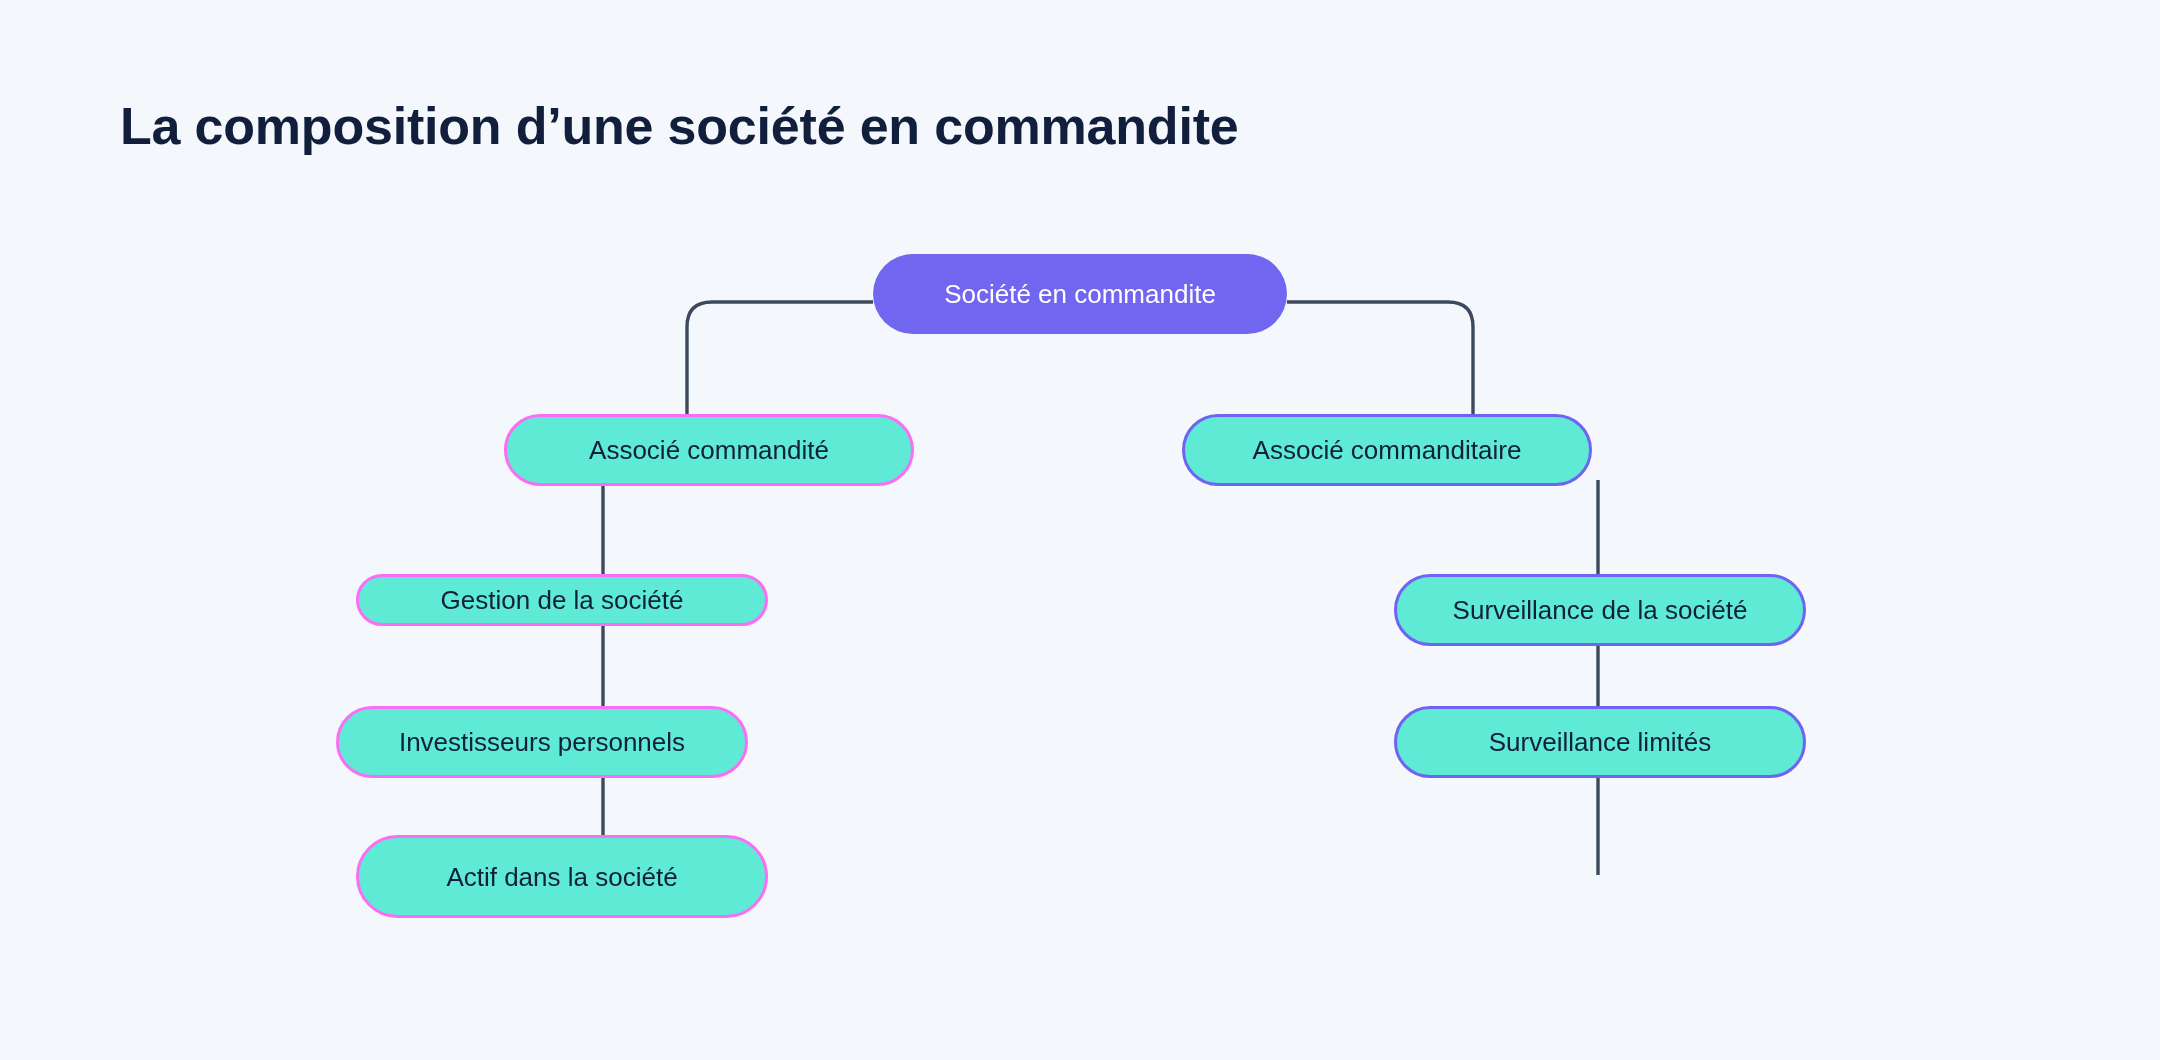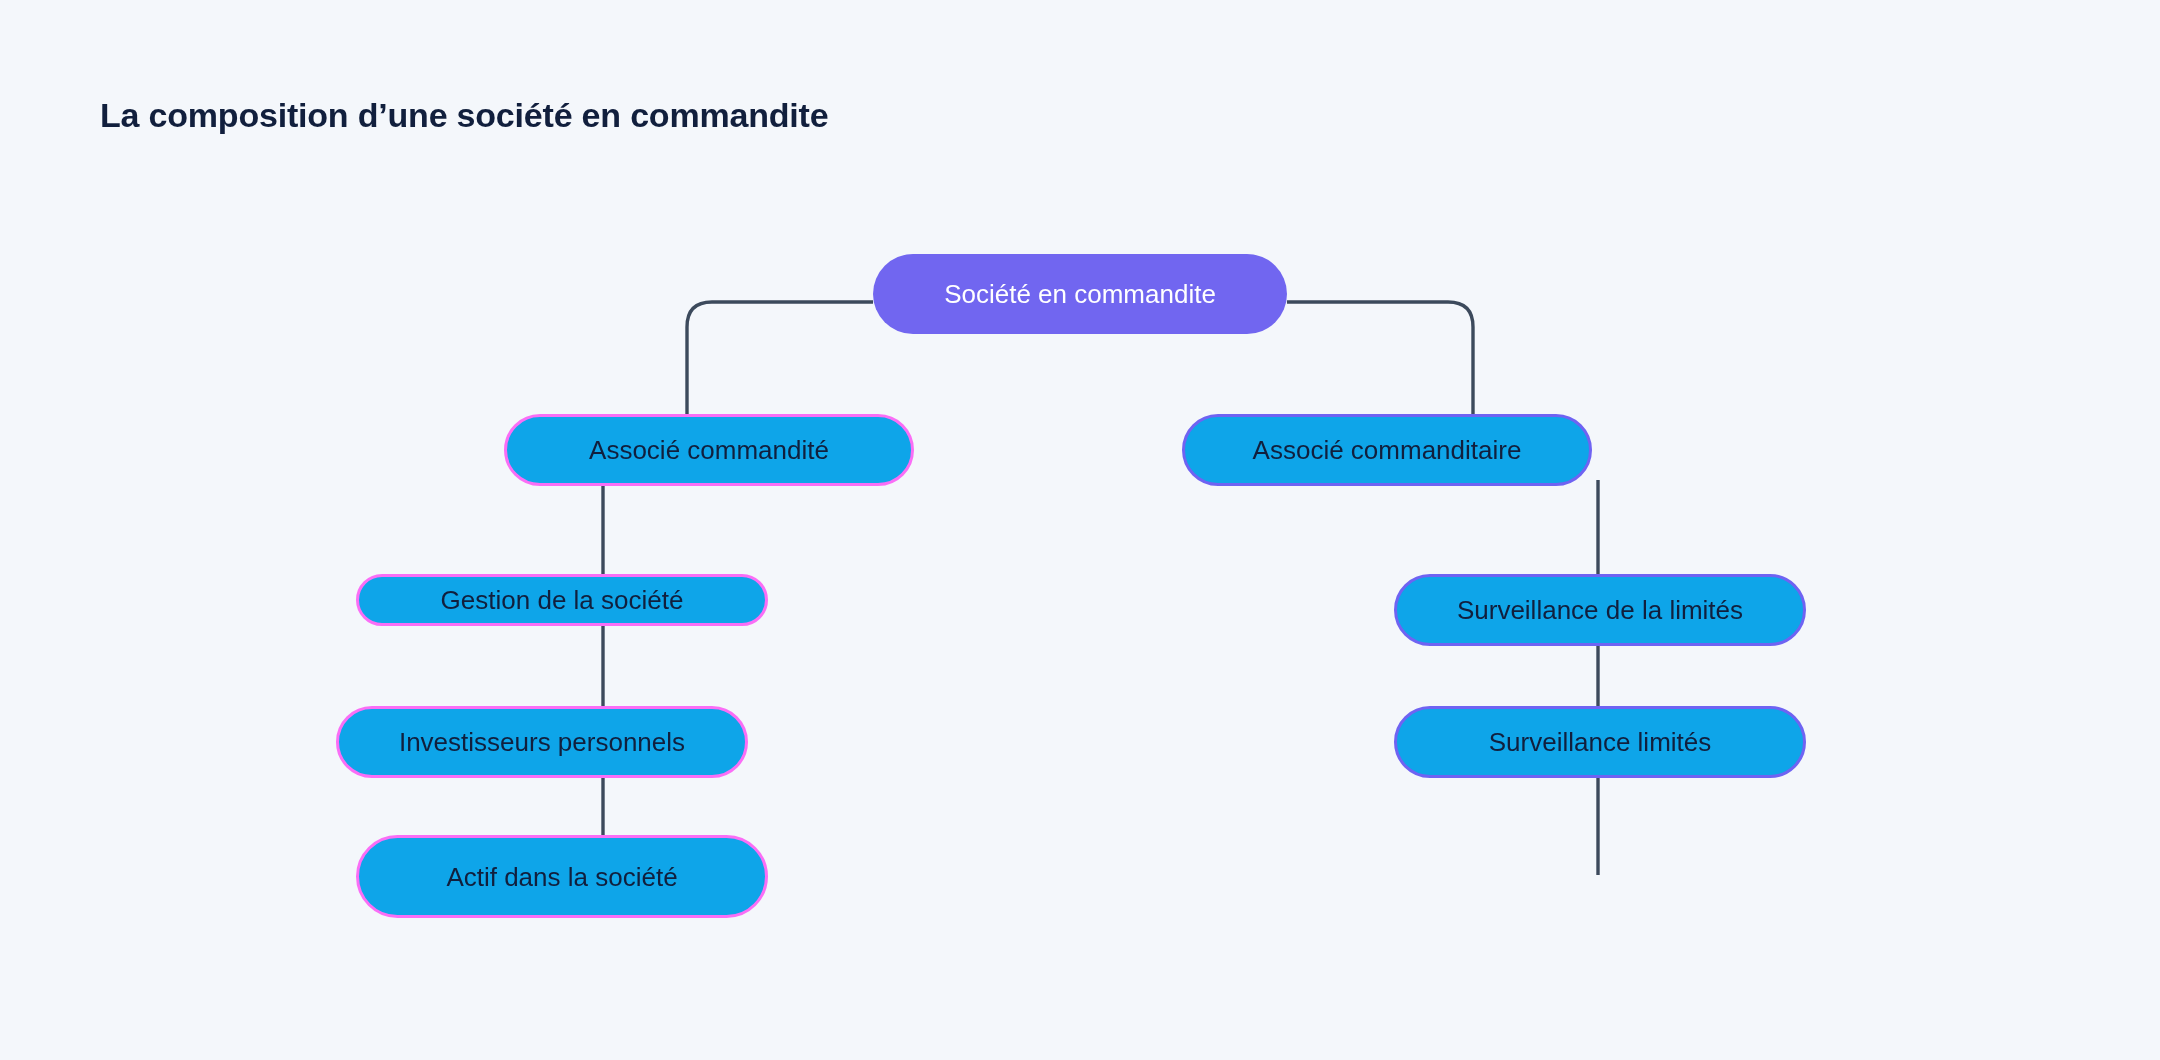--- a/index.html
+++ b/index.html
@@ -18,23 +18,23 @@
   #stage {
     position: relative;
     width: 2160px;
     height: 1060px;
     background: #f4f7fb;
   }
 
   
   #page-title {
     position: absolute;
-    left: 100px;
+    left: 120px;
     top: 96px;
-    font-size: 34px;
+    font-size: 52px;
     font-weight: 700;
     letter-spacing: -0.2px;
     color: #111f3d;
     white-space: nowrap;
   }
 
   
   #connectors {
     position: absolute;
     left: 0;
@@ -73,21 +73,21 @@
   .node.root {
     background: #7166f0;
     border: none;
     color: #ffffff;
   }
   .node.root .node-label {
     color: #ffffff;
   }
 
   .node.outline {
-    background: #0ea5e9;
+    background: #5eead4;
     color: #111f3d;
   }
   .node.outline .node-label {
     color: #111f3d;
   }
   .node.pink {
     border: 3px solid #fa6ef6;
   }
   .node.purple {
     border: 3px solid #6f63f2;
@@ -133,21 +133,21 @@
 
   <div class="node outline pink" style="left:356px; top:835px; width:412px; height:83px;">
     <span class="node-label">Actif dans la société</span>
   </div>
 
   <div class="node outline purple" style="left:1182px; top:414px; width:410px; height:72px;">
     <span class="node-label">Associé commanditaire</span>
   </div>
 
   <div class="node outline purple" style="left:1394px; top:574px; width:412px; height:72px;">
-    <span class="node-label">Surveillance de la limités</span>
+    <span class="node-label">Surveillance de la société</span>
   </div>
 
   <div class="node outline purple" style="left:1394px; top:706px; width:412px; height:72px;">
     <span class="node-label">Surveillance limités</span>
   </div>
 
 
 </div>
 
 </body></html>

